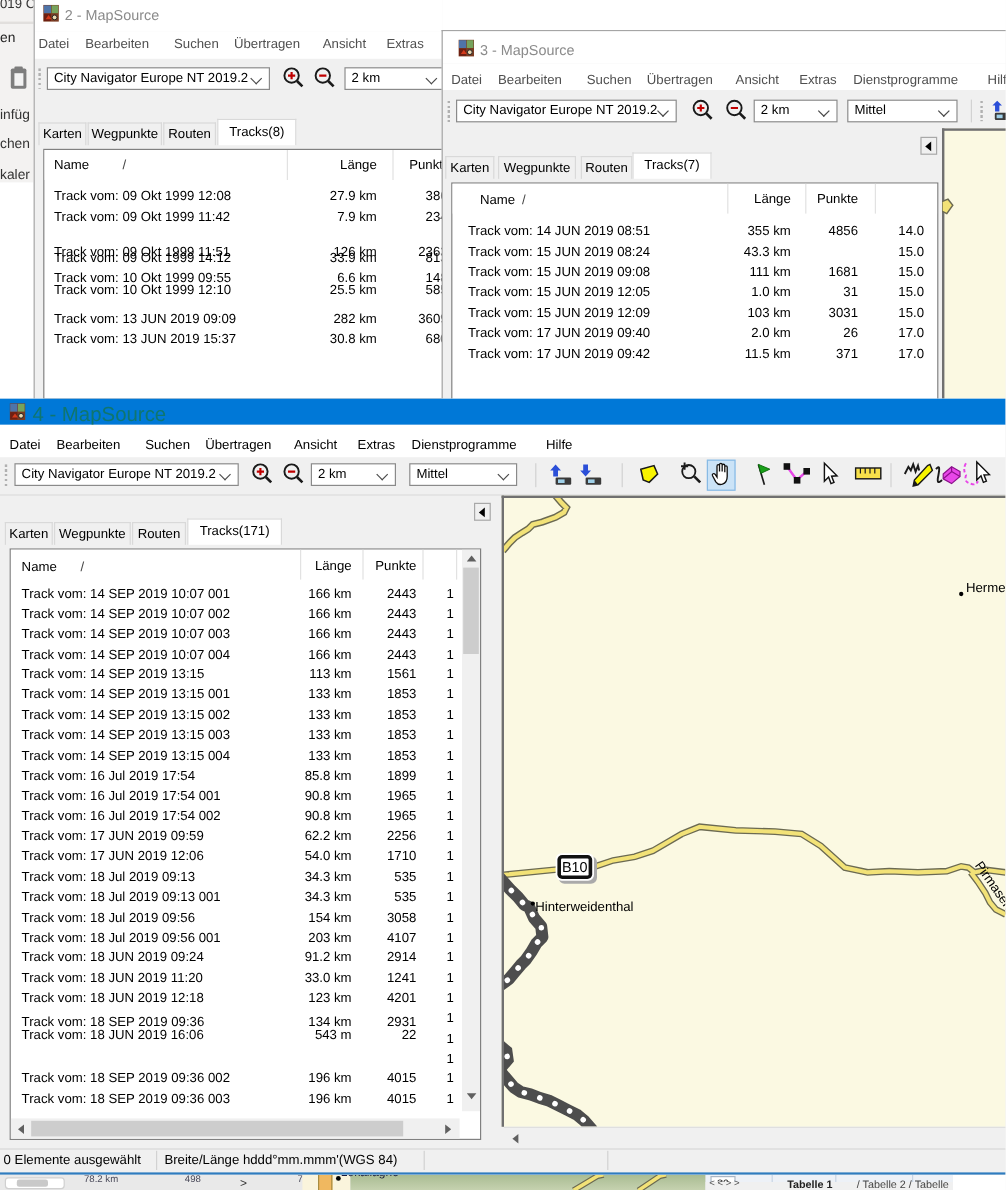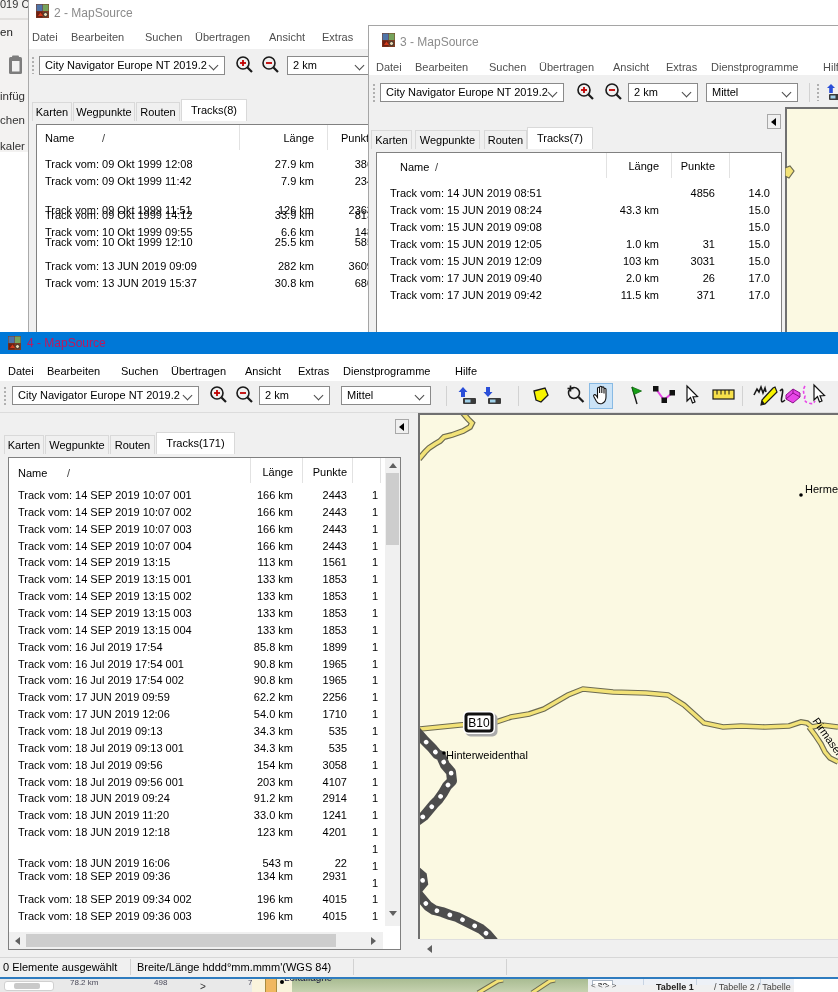--- a/index.html
+++ b/index.html
@@ -194,30 +194,33 @@
         <span style="position:absolute;left:23px;top:8px">Name</span>
         <span style="position:absolute;left:58px;top:8px;color:#444">/</span>
       <span class="tv" style="top:7px;width:282px">Länge</span>
         <span class="tv" style="top:7px;width:338px">Punkte</span>
       <div class="hl" style="left:229px"></div>
         <div class="hl" style="left:294px"></div>
         <div class="hl" style="left:352px"></div>
     </div>
     <div class="trow" style="top:32.5px">
         <span class="tn" style="left:13px">Track vom: 14 JUN 2019 08:51</span>
+        <span class="tv" style="width:282px">355 km</span>
         <span class="tv" style="width:338px">4856</span>
         <span class="tv" style="width:393px">14.0</span>
       </div>
       <div class="trow" style="top:49.5px">
         <span class="tn" style="left:13px">Track vom: 15 JUN 2019 08:24</span>
         <span class="tv" style="width:282px">43.3 km</span>
         <span class="tv" style="width:393px">15.0</span>
       </div>
       <div class="trow" style="top:66.5px">
         <span class="tn" style="left:13px">Track vom: 15 JUN 2019 09:08</span>
+        <span class="tv" style="width:282px">111 km</span>
+        <span class="tv" style="width:338px">1681</span>
         <span class="tv" style="width:393px">15.0</span>
       </div>
       <div class="trow" style="top:83.5px">
         <span class="tn" style="left:13px">Track vom: 15 JUN 2019 12:05</span>
         <span class="tv" style="width:282px">1.0 km</span>
         <span class="tv" style="width:338px">31</span>
         <span class="tv" style="width:393px">15.0</span>
       </div>
       <div class="trow" style="top:100.5px">
         <span class="tn" style="left:13px">Track vom: 15 JUN 2019 12:09</span>
@@ -250,21 +253,21 @@
 
   <div class="a" style="left:0;top:0;width:838px;height:22px;background:#0078d7"></div>
   <svg class="a" style="left:8px;top:4px" width="14" height="15" viewBox="0 0 14 15">
       <rect x="0" y="0" width="13" height="14" fill="#7b3c22"></rect>
       <rect x="0.5" y="0.5" width="6" height="6.5" fill="#4f74a8"></rect>
       <rect x="7" y="0.5" width="5.5" height="6.5" fill="#76a35c"></rect>
       <rect x="0.5" y="7.5" width="6" height="6" fill="#6e1f12"></rect>
       <path d="M2 12 L4.5 8.5 L7 12 Z" fill="#d43b1b"></path>
       <circle cx="9.5" cy="10.5" r="2" fill="#e8d8b0" stroke="#222" stroke-width="0.8"></circle>
     </svg>
-  <div class="a" style="left:27px;top:4px;font-size:12px;color:#be185d">4 - MapSource</div>
+  <div class="a" style="left:27px;top:4px;font-size:17px;color:#0f766e">4 - MapSource</div>
   <div class="a" style="left:0;top:22px;width:838px;height:27px;background:#fff"></div>
 
   <div class="menu a" style="left:0;top:33px;width:838px;height:14px;color:#000">
     <span style="left:8px">Datei</span>
       <span style="left:47px">Bearbeiten</span>
       <span style="left:121px">Suchen</span>
       <span style="left:171px">Übertragen</span>
       <span style="left:245px">Ansicht</span>
       <span style="left:298px">Extras</span>
       <span style="left:343px">Dienstprogramme</span>
@@ -471,27 +474,27 @@
       <div class="trow" style="top:367.0px">
         <span class="tn" style="left:9px">Track vom: 18 JUN 2019 12:18</span>
         <span class="tv" style="width:284px">123 km</span>
         <span class="tv" style="width:338px">4201</span>
       </div>
       <div class="trow" style="top:398px">
         <span class="tn" style="left:9px">Track vom: 18 JUN 2019 16:06</span>
         <span class="tv" style="width:284px">543 m</span>
         <span class="tv" style="width:338px">22</span>
       </div>
-      <div class="trow" style="top:411px">
+      <div class="trow" style="top:387px">
         <span class="tn" style="left:9px">Track vom: 18 SEP 2019 09:36</span>
         <span class="tv" style="width:284px">134 km</span>
         <span class="tv" style="width:338px">2931</span>
       </div>
       <div class="trow" style="top:434.4px">
-        <span class="tn" style="left:9px">Track vom: 18 SEP 2019 09:34 002</span>
+        <span class="tn" style="left:9px">Track vom: 18 SEP 2019 09:36 002</span>
         <span class="tv" style="width:284px">196 km</span>
         <span class="tv" style="width:338px">4015</span>
       </div>
       <div class="trow" style="top:451.3px">
         <span class="tn" style="left:9px">Track vom: 18 SEP 2019 09:36 003</span>
         <span class="tv" style="width:284px">196 km</span>
         <span class="tv" style="width:338px">4015</span>
       </div>
     <div class="trow" style="top:30.0px">
         <span class="tn" style="left:363px">1</span>

